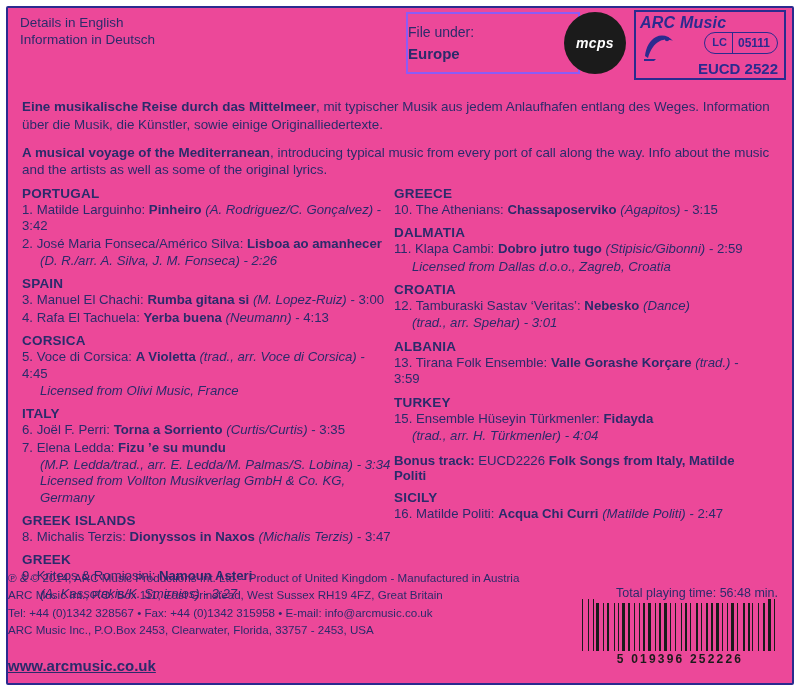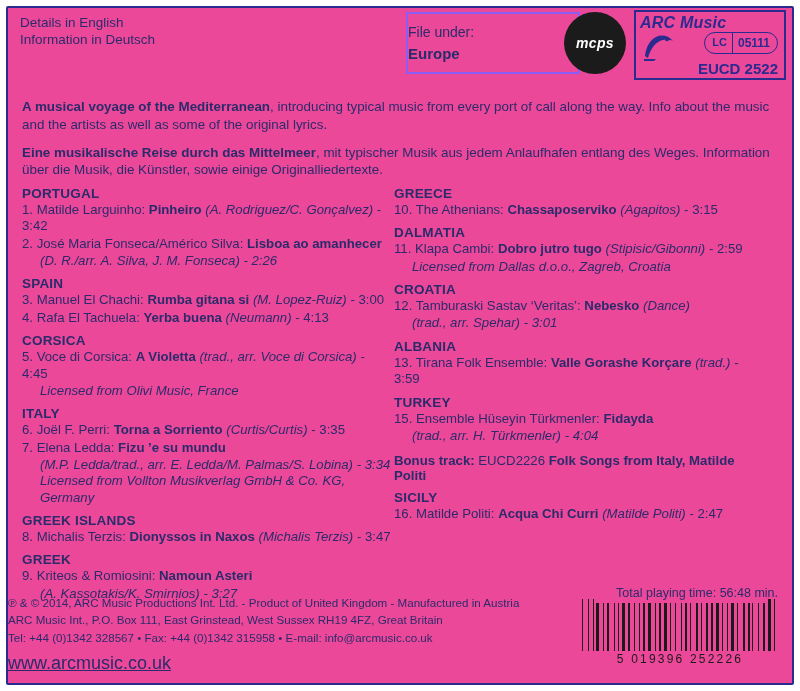--- a/index.html
+++ b/index.html
@@ -140,30 +140,30 @@
   
   .footer {
     position: absolute;
     left: 0; right: 0; bottom: 6px;
     font-size: 11.6px;
     line-height: 1.5;
     color: #2b2b6b;
   }
   .footer .f-line { }
   .footer .f-web {
-    font-weight: normal;
+    font-weight: bold;
     text-decoration: underline;
-    margin-top: 4px;
-    font-size: 18px;
+    margin-top: 16px;
+    font-size: 15px;
   }
   
   .barcode {
     position: absolute;
     right: 14px; bottom: 18px;
-    width: 196px; height: 66px;
+    width: 196px; height: 66px; font-weight: bold;
   }
   .bc-bars { display:flex; align-items:flex-end; height: 52px; }
   .bc-bars i { display:block; background:#1b1b1b; height:100%; margin-right:1px; }
   .bc-num {
     font-size: 12px; letter-spacing: 2.2px;
     color:#1b1b1b; text-align:center; margin-top:1px;
     font-family: "Liberation Sans", sans-serif;
   }
 </style>
 </head>
@@ -200,22 +200,22 @@
         <span class="lc-box">
           <span class="lc-left">LC</span>
           <span class="lc-right">05111</span>
         </span>
       </div>
       <div class="eucd">EUCD 2522</div>
     </div>
   </div>
 
   <div class="intro">
+    <p><b>Eine musikalische Reise durch das Mittelmeer</b><span>, mit typischer Musik aus jedem Anlaufhafen entlang des Weges. Information über die Musik, die Künstler, sowie einige Originalliedertexte.</span></p>
     <p><b>A musical voyage of the Mediterranean</b><span>, introducing typical music from every port of call along the way. Info about the music and the artists as well as some of the original lyrics.</span></p>
-    <p><b>Eine musikalische Reise durch das Mittelmeer</b><span>, mit typischer Musik aus jedem Anlaufhafen entlang des Weges. Information über die Musik, die Künstler, sowie einige Originalliedertexte.</span></p>
   </div>
 
   <div class="cols">
     <div class="col" id="col-left">
         <div class="country">PORTUGAL</div>
         <div class="track"><span>1.</span> <span>Matilde Larguinho:</span> <span class="t-title">Pinheiro</span> <span class="t-it">(A. Rodriguez/C. Gonçalvez)</span> <span>- 3:42</span></div>
         <div class="track"><span>2.</span> <span>José Maria Fonseca/Américo Silva:</span> <span class="t-title">Lisboa ao amanhecer</span></div>
         <div class="sub">(D. R./arr. A. Silva, J. M. Fonseca) - 2:26</div>
         <div class="country">SPAIN</div>
         <div class="track"><span>3.</span> <span>Manuel El Chachi:</span> <span class="t-title">Rumba gitana si</span> <span class="t-it">(M. Lopez-Ruiz)</span> <span>- 3:00</span></div>
@@ -335,16 +335,17 @@
         <i style="width: 1px; height: 100%;"></i>
         <i style="width: 2px; background: transparent; height: 100%;"></i>
       </div>
     <div class="bc-num">5 019396 252226</div>
   </div>
 
   <div class="footer">
     <div class="f-line">℗ &amp; © 2014,  ARC Music Productions Int. Ltd. - Product of United Kingdom - Manufactured in Austria</div>
     <div class="f-line">ARC Music Int., P.O. Box 111, East Grinstead, West Sussex RH19 4FZ, Great Britain</div>
     <div class="f-line">Tel: +44 (0)1342 328567 • Fax: +44 (0)1342 315958 • E-mail: info@arcmusic.co.uk</div>
+    <div class="f-line">ARC Music Inc., P.O.Box 2453, Clearwater, Florida, 33757 - 2453, USA</div>
     <div class="f-web">www.arcmusic.co.uk</div>
   </div>
 
 </div>
 
 </body></html>

